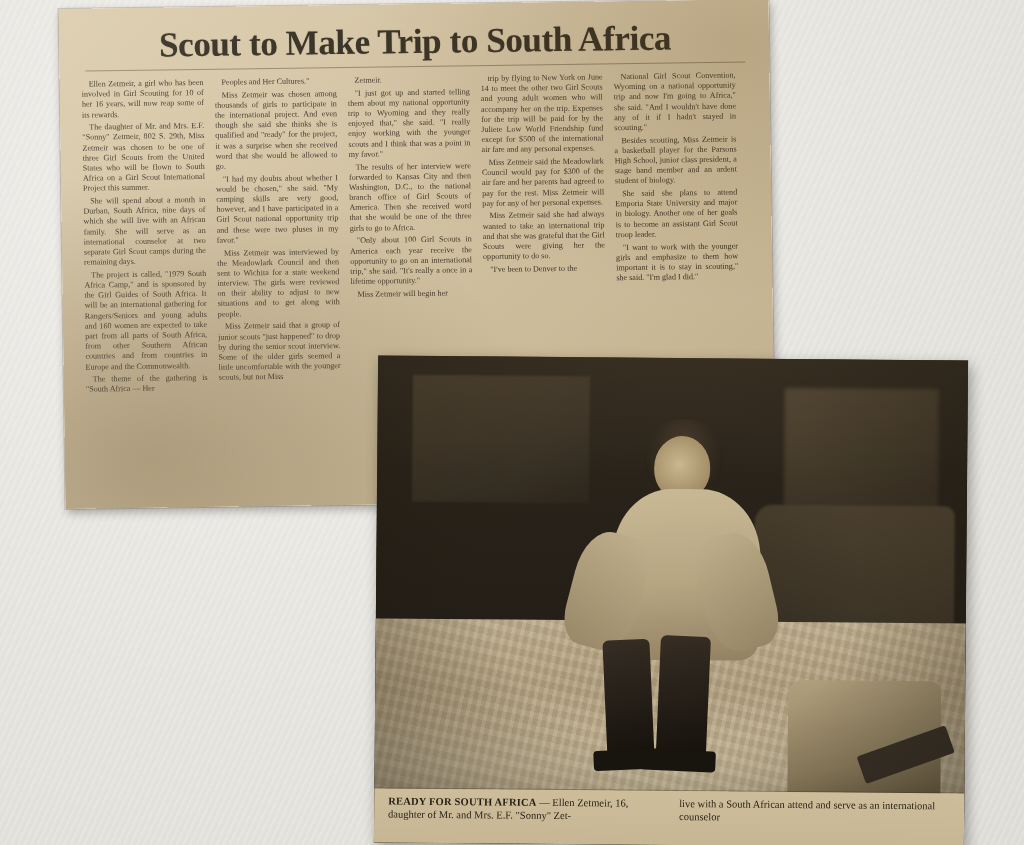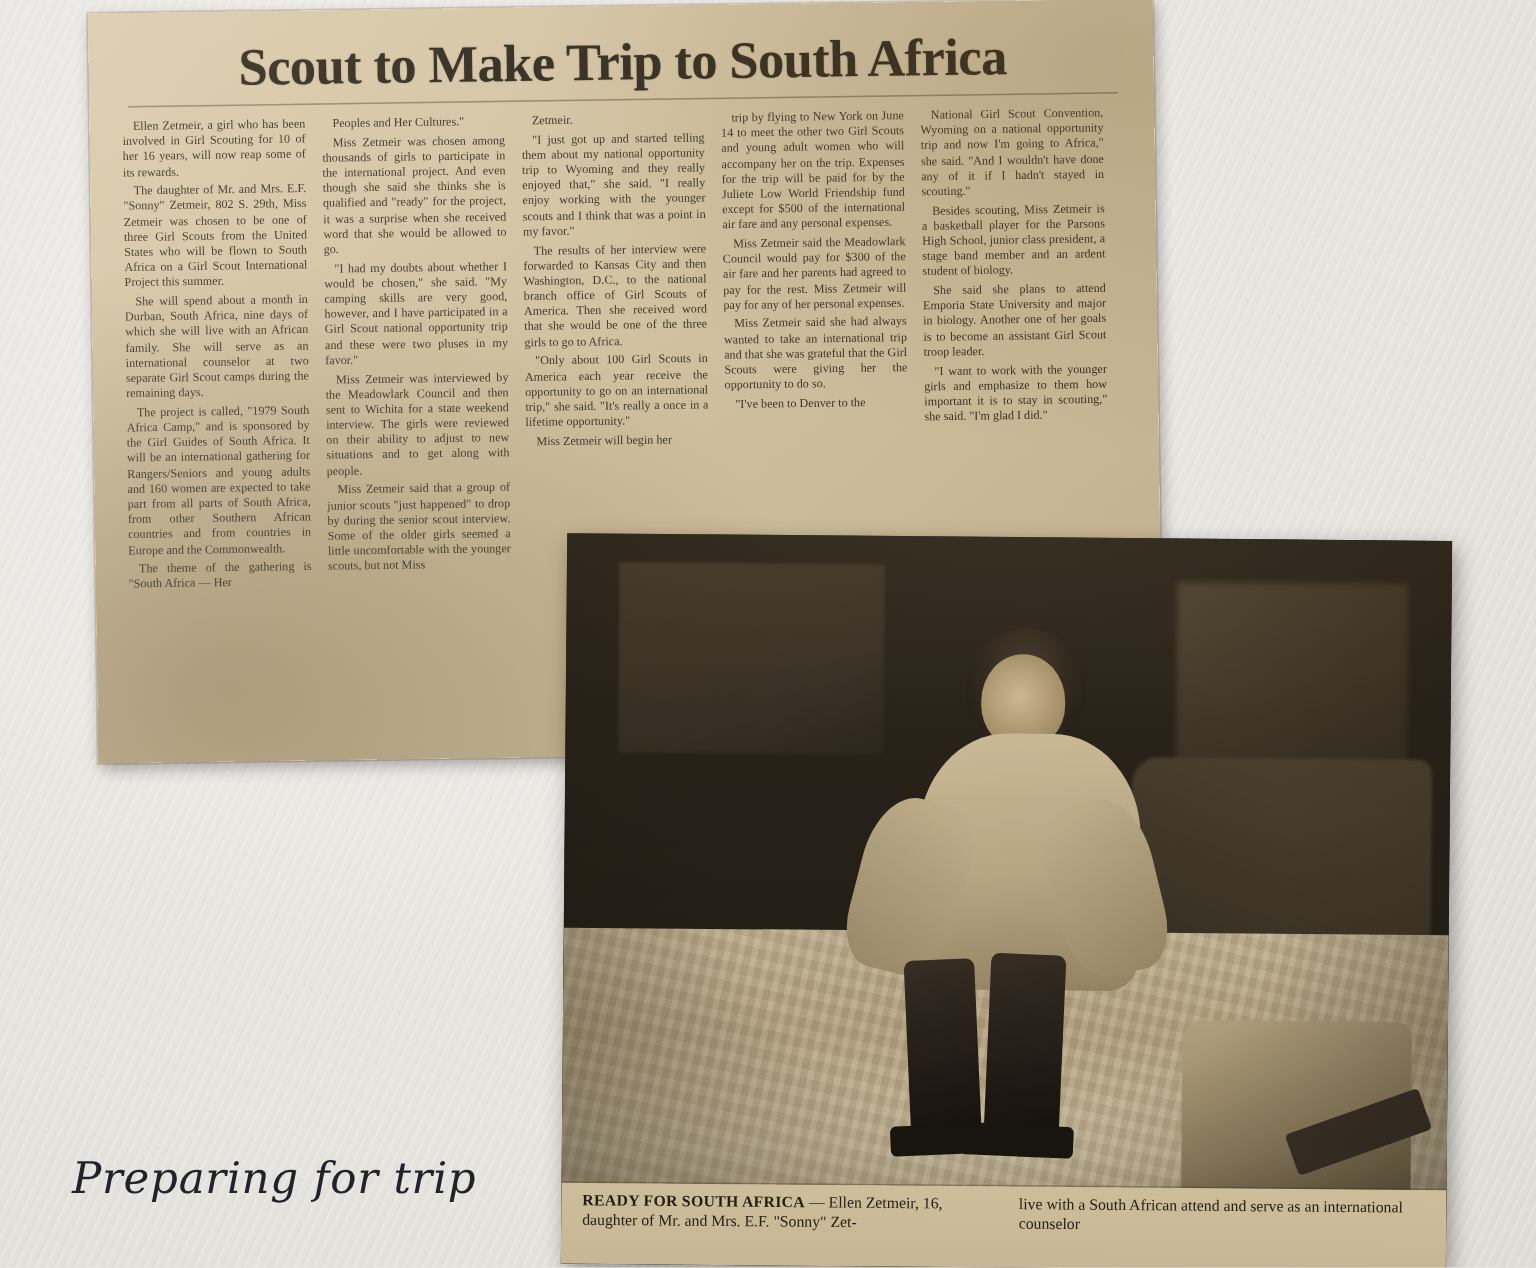--- a/index.html
+++ b/index.html
@@ -385,14 +385,13 @@
     <div class="caption-strip">
       <div class="cap-col">
         <b>READY FOR SOUTH AFRICA</b><span> — Ellen Zetmeir, 16, daughter of Mr. and Mrs. E.F. "Sonny" Zet-</span>
       </div>
       <div class="cap-col">
         <span>live with a South African attend and serve as an international counselor</span>
       </div>
     </div>
   </div>
 
-  <div class="handwriting">Preparing for trip</div>
 </div>
 
 </body></html>

